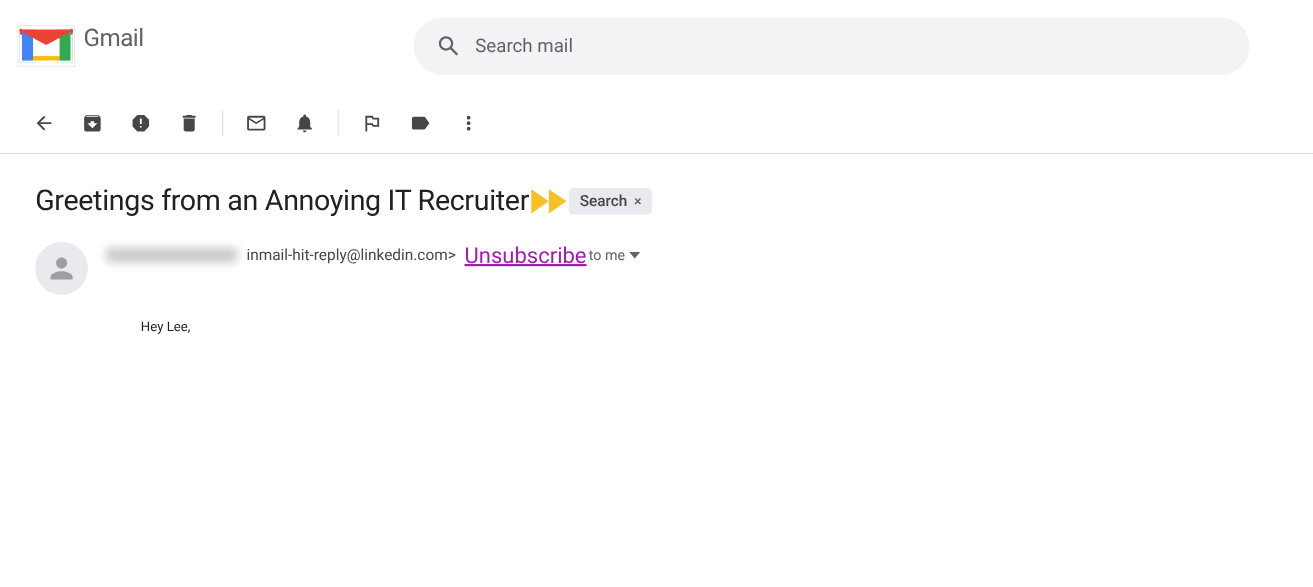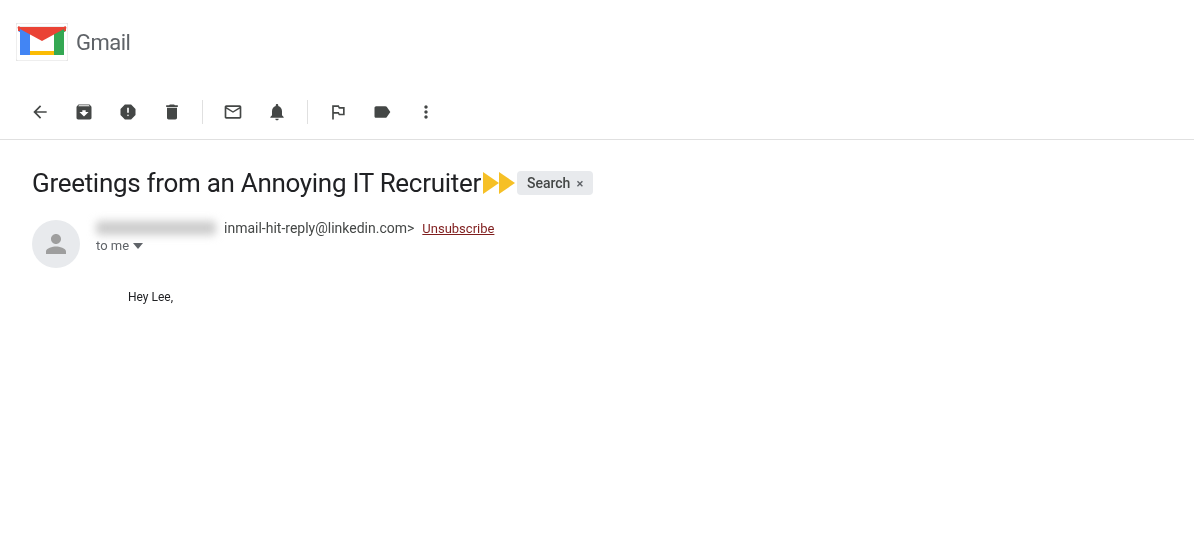--- a/index.html
+++ b/index.html
@@ -16,21 +16,20 @@
     .header {
       display: flex;
       align-items: center;
       height: 84px;
       background: #fff;
       padding: 0 16px 0 16px;
       border-bottom: none;
     }
     .logo-area {
       display: flex;
-      align-items: center;
       gap: 8px;
       width: 360px;
     }
     .gmail-m-icon {
       width: 52px;
       height: 38px;
     }
     .gmail-label {
       font-size: 22px;
       color: #5f6368;
@@ -157,21 +156,21 @@
       height: 48px;
       border-radius: 50%;
       background: #e8eaed;
       display: flex;
       align-items: center;
       justify-content: center;
       flex-shrink: 0;
     }
     .sender-info {
       display: flex;
-      flex-direction: column;
+      flex-direction: row;
       gap: 2px;
     }
     .sender-name-row {
       display: flex;
       align-items: center;
       gap: 8px;
       flex-wrap: wrap;
     }
     .sender-blurred {
       display: inline-block;
@@ -180,22 +179,22 @@
       background: #ccc;
       border-radius: 4px;
       filter: blur(4px);
       vertical-align: middle;
     }
     .sender-email {
       font-size: 14px;
       color: #444746;
     }
     .unsubscribe-link {
-      font-size: 13px;
-      color: #7f1d1d;
+      font-size: 20px;
+      color: #a21caf;
       text-decoration: underline;
       cursor: pointer;
     }
     .to-me-row {
       display: flex;
       align-items: center;
       gap: 4px;
       font-size: 13px;
       color: #5f6368;
       cursor: pointer;
@@ -254,20 +253,26 @@
         <rect x="14" y="28" width="24" height="4" fill="#FBBC05"></rect>
 
         <path d="M14,6 L38,6 L38,28 L26,22 L14,28 Z" fill="white"></path>
 
         <path d="M4,6 L26,18 L48,6 Z" fill="#EA4335"></path>
       </g>
     </svg>
     <span class="gmail-label">Gmail</span>
   </div>
 
+  <div class="search-bar">
+    <svg width="24" height="24" viewBox="0 0 24 24" fill="#5f6368">
+      <path d="M20.49 19l-5.73-5.73C15.53 12.2 16 10.91 16 9.5 16 5.91 13.09 3 9.5 3S3 5.91 3 9.5 5.91 16 9.5 16c1.41 0 2.7-.47 3.77-1.24L19 20.49 20.49 19zM5 9.5C5 7.01 7.01 5 9.5 5S14 7.01 14 9.5 11.99 14 9.5 14 5 11.99 5 9.5z"></path>
+    </svg>
+    <span class="search-placeholder">Search mail</span>
+  </div>
 </div>
 
 <div class="toolbar">
 
   <button class="toolbar-btn" title="Back">
     <svg width="20" height="20" viewBox="0 0 24 24" fill="#444746">
       <path d="M20 11H7.83l5.59-5.59L12 4l-8 8 8 8 1.41-1.41L7.83 13H20v-2z"></path>
     </svg>
   </button>
 

